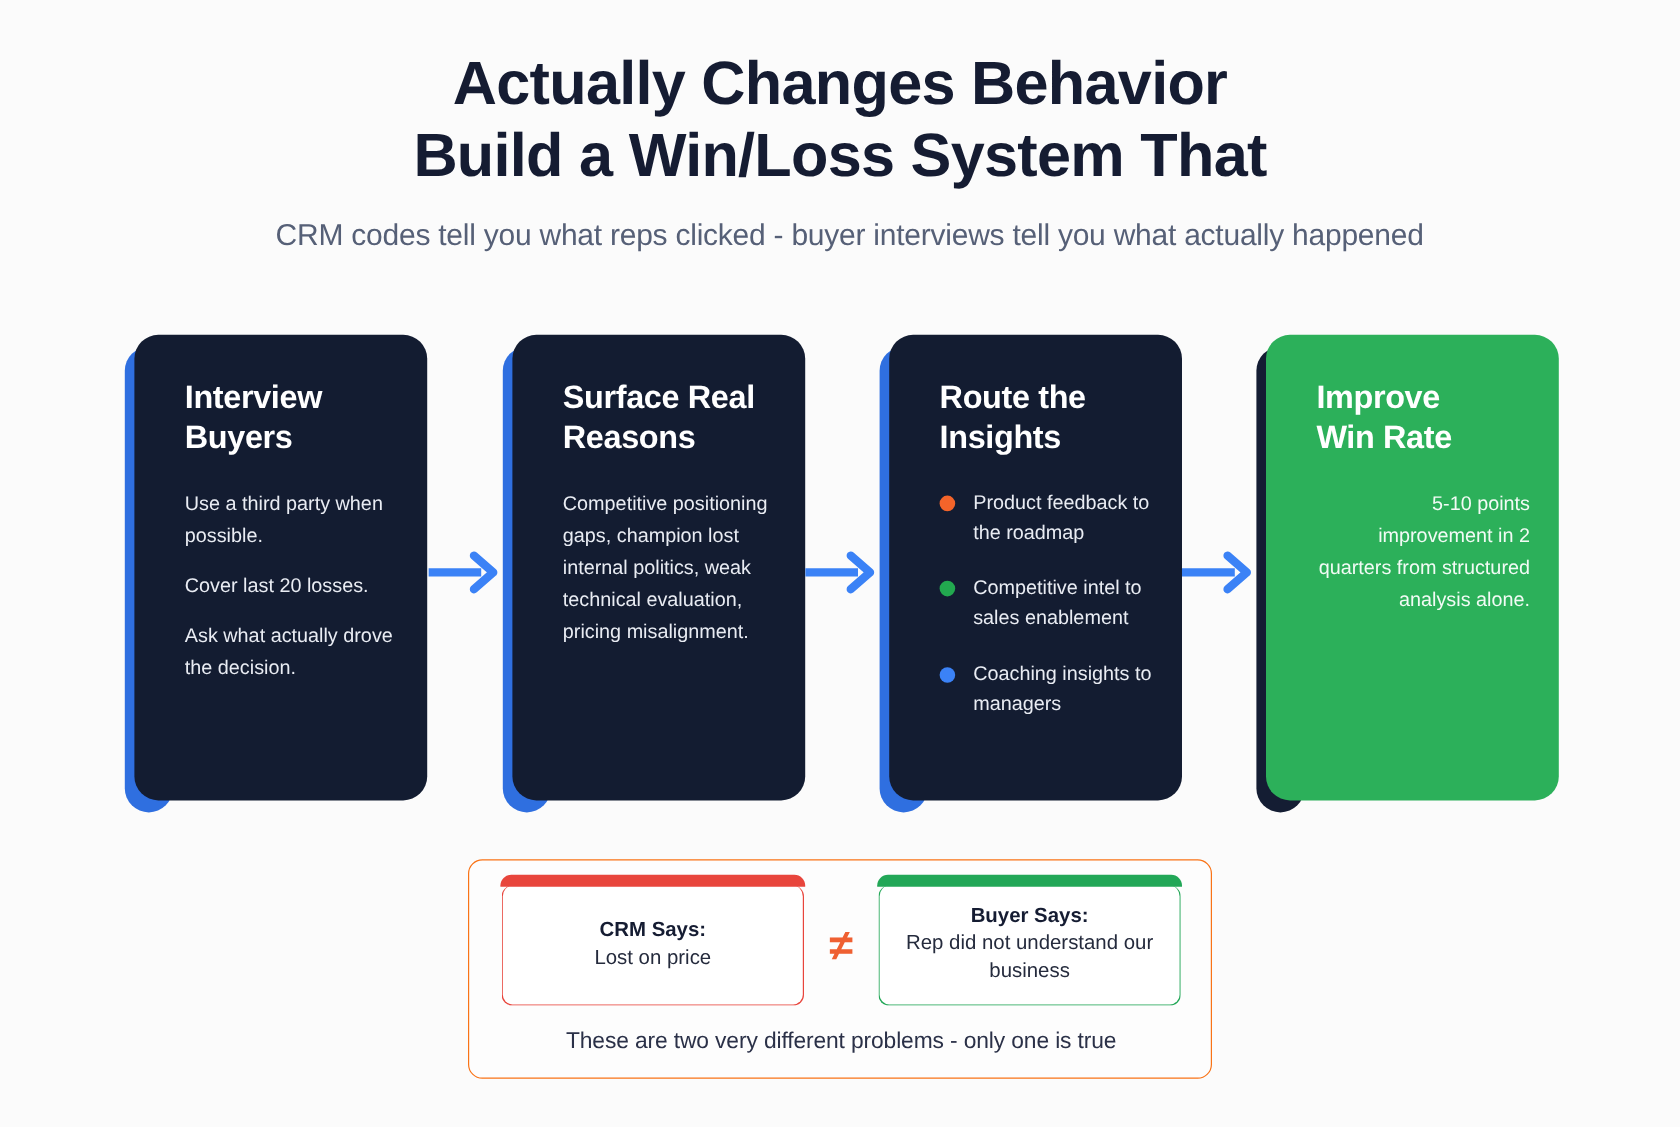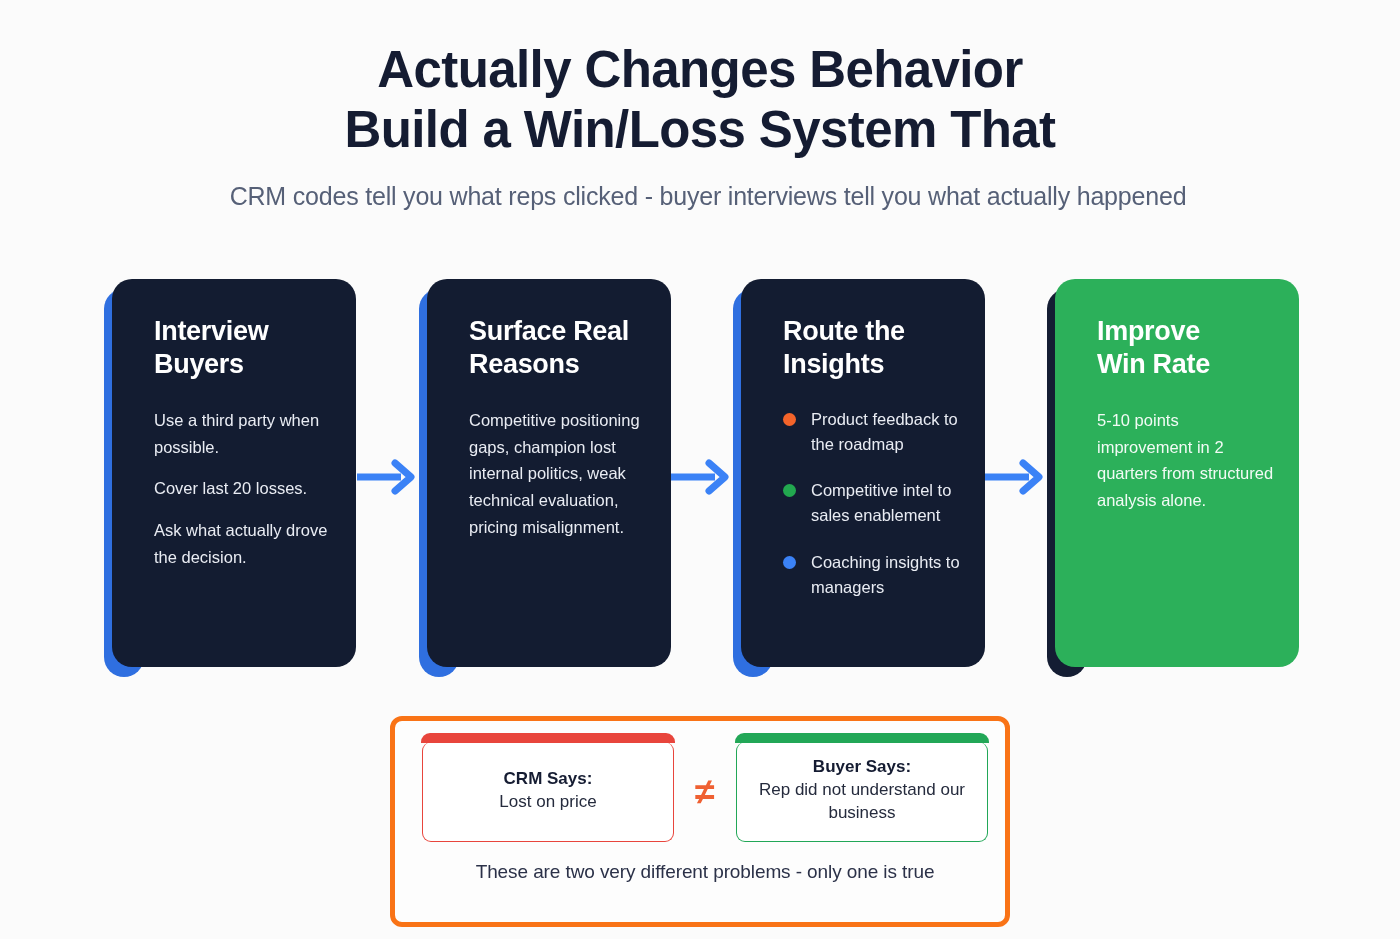--- a/index.html
+++ b/index.html
@@ -104,21 +104,21 @@
   }
 
   .card-body {
     font-size: 16.5px;
     line-height: 1.62;
     color: #e9ecf3;
   }
   .card-body p { margin-bottom: 15px; }
   .card-body p:last-child { margin-bottom: 0; }
 
-  .card.green .card-body { color: #f2fbf5; }
+  .card.green .card-body { color: #f2fbf5; text-align: right; }
 
   
   .bullets { list-style: none; }
   .bullets li {
     position: relative;
     padding-left: 28px;
     margin-bottom: 22px;
     font-size: 16.5px;
     line-height: 1.5;
     color: #e9ecf3;
@@ -143,23 +143,23 @@
   .arrow.a0 { left: 253px; }
   .arrow.a1 { left: 567px; }
   .arrow.a2 { left: 881px; }
 
   
   .panel {
     position: absolute;
     left: 390px;
     top: 716px;
     width: 620px;
-    height: 211px;
+    height: 183px;
     background: #fdfdfd;
-    border: 5px solid #f97316;
+    border: 1px solid #f97316;
     border-radius: 12px;
   }
 
   .panel-row {
     position: absolute;
     top: 21px;
     left: 27px;
     width: 566px;
     height: 100px;
     display: flex;

